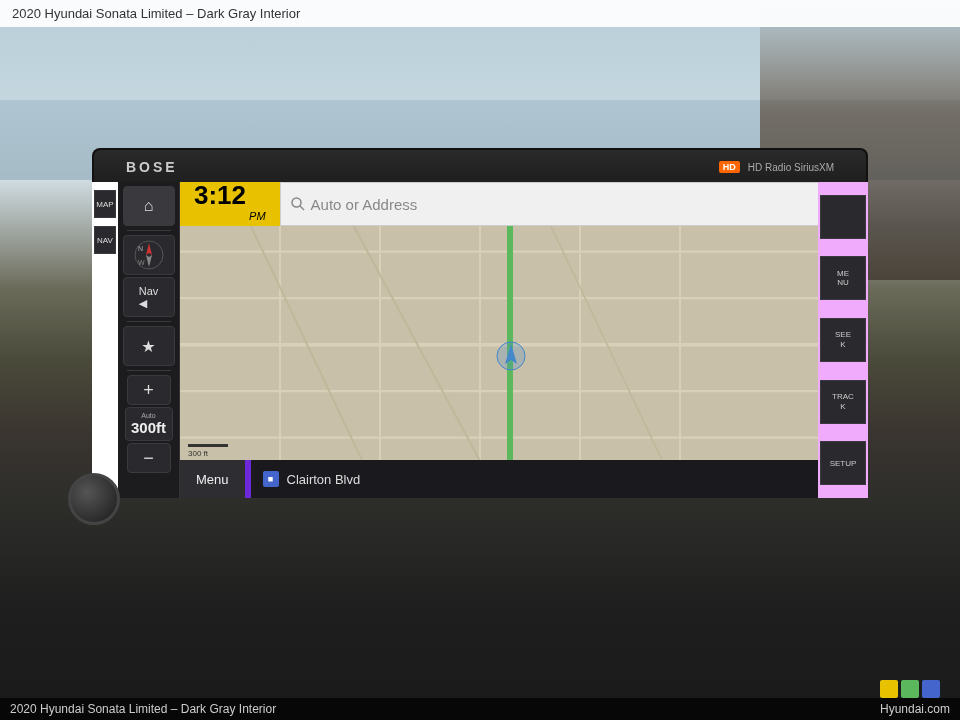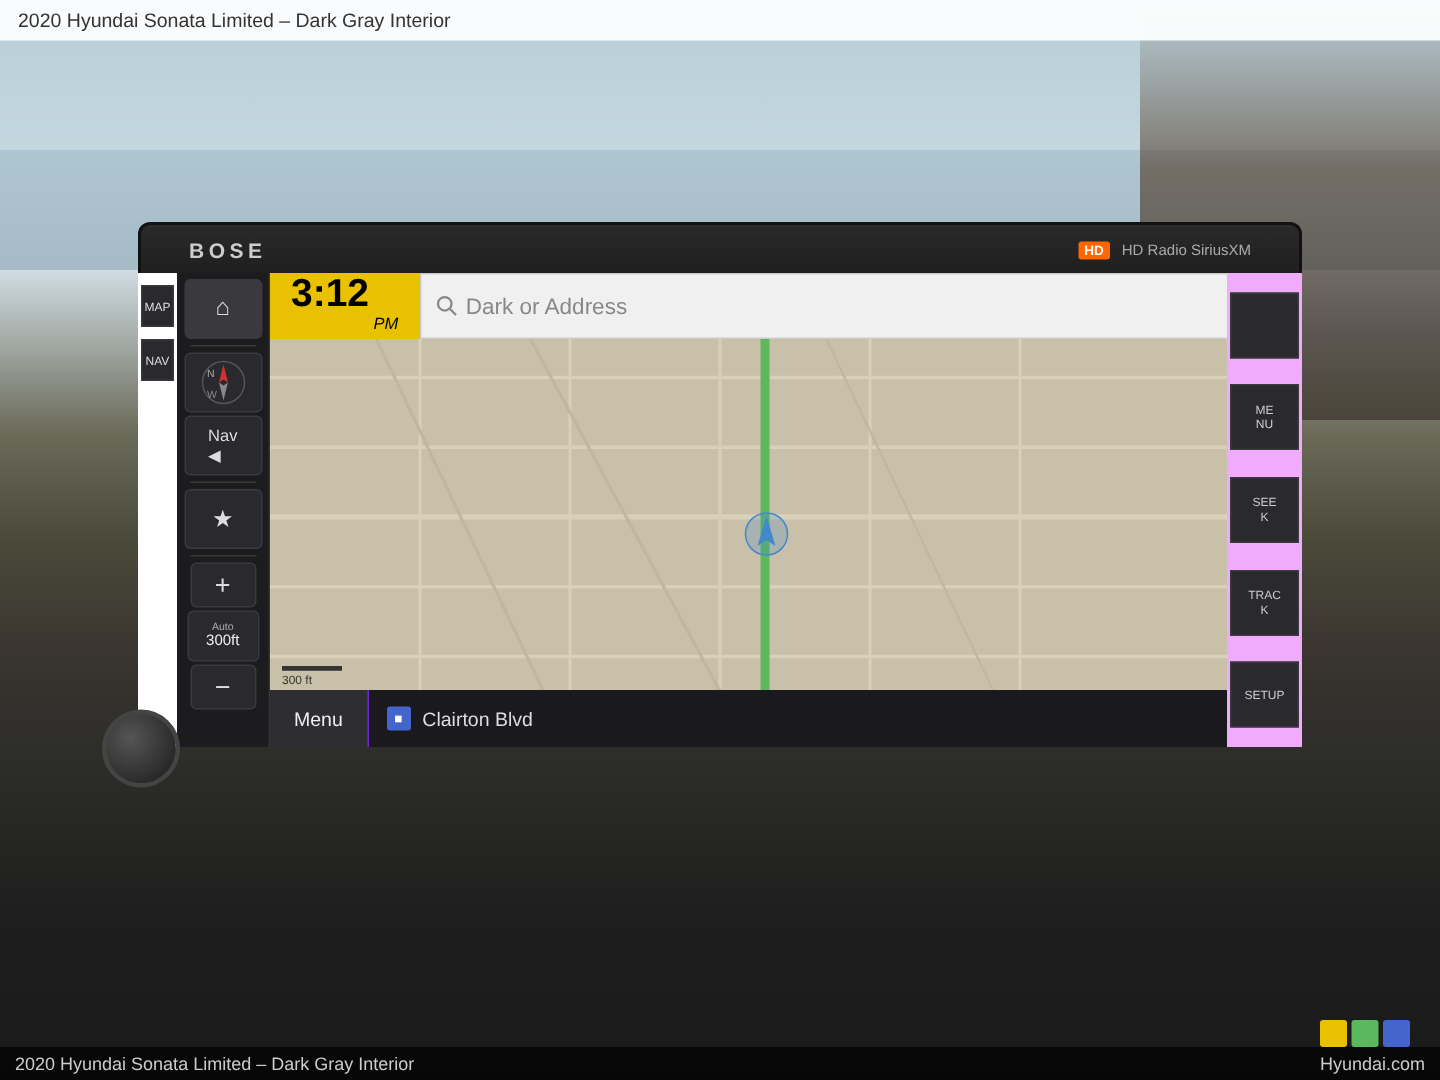--- a/index.html
+++ b/index.html
@@ -182,23 +182,23 @@
       display: flex;
       flex-direction: column;
       align-items: center;
       justify-content: center;
     }
     .scale-badge-label {
       font-size: 7px;
       color: #aaa;
     }
     .scale-badge-value {
-      font-size: 10px;
+      font-size: 15px;
       color: #eee;
-      font-weight: normal;
+      font-weight: bold;
     }
 
     
     .map-area {
       flex: 1;
       position: relative;
       overflow: hidden;
     }
 
     
@@ -299,21 +299,21 @@
     }
     .menu-btn {
       height: 100%;
       padding: 0 16px;
       background: #2e2e32;
       color: #eee;
       font-size: 13px;
       display: flex;
       align-items: center;
       cursor: pointer;
-      border-right: 1px solid #6d28d9;
+      border-right: 6px solid #6d28d9;
     }
     .street-info {
       display: flex;
       align-items: center;
       gap: 8px;
       padding: 0 12px;
       color: #ddd;
       font-size: 13px;
     }
     .street-icon {
@@ -559,21 +559,21 @@
     <div class="map-top-overlay">
       <div class="time-display">
         <span class="time-main">3:12</span>
         <span class="time-ampm">PM</span>
       </div>
       <div class="search-bar">
         <svg width="14" height="14" viewBox="0 0 14 14">
           <circle cx="5.5" cy="5.5" r="4.5" stroke="#888" stroke-width="1.5" fill="none"></circle>
           <line x1="9" y1="9" x2="13" y2="13" stroke="#888" stroke-width="1.5"></line>
         </svg>
-        <span class="search-placeholder">Dark or Address</span>
+        <span class="search-placeholder">Auto or Address</span>
       </div>
     </div>
 
     <svg class="gps-arrow" viewBox="0 0 32 32">
       <circle cx="16" cy="16" r="14" fill="#4488cc" fill-opacity="0.25" stroke="#4488cc" stroke-width="1"></circle>
       <polygon points="16,4 22,24 16,20 10,24" fill="#4488cc"></polygon>
     </svg>
 
     <div class="map-scale-bar">
       <div class="scale-line"></div>

